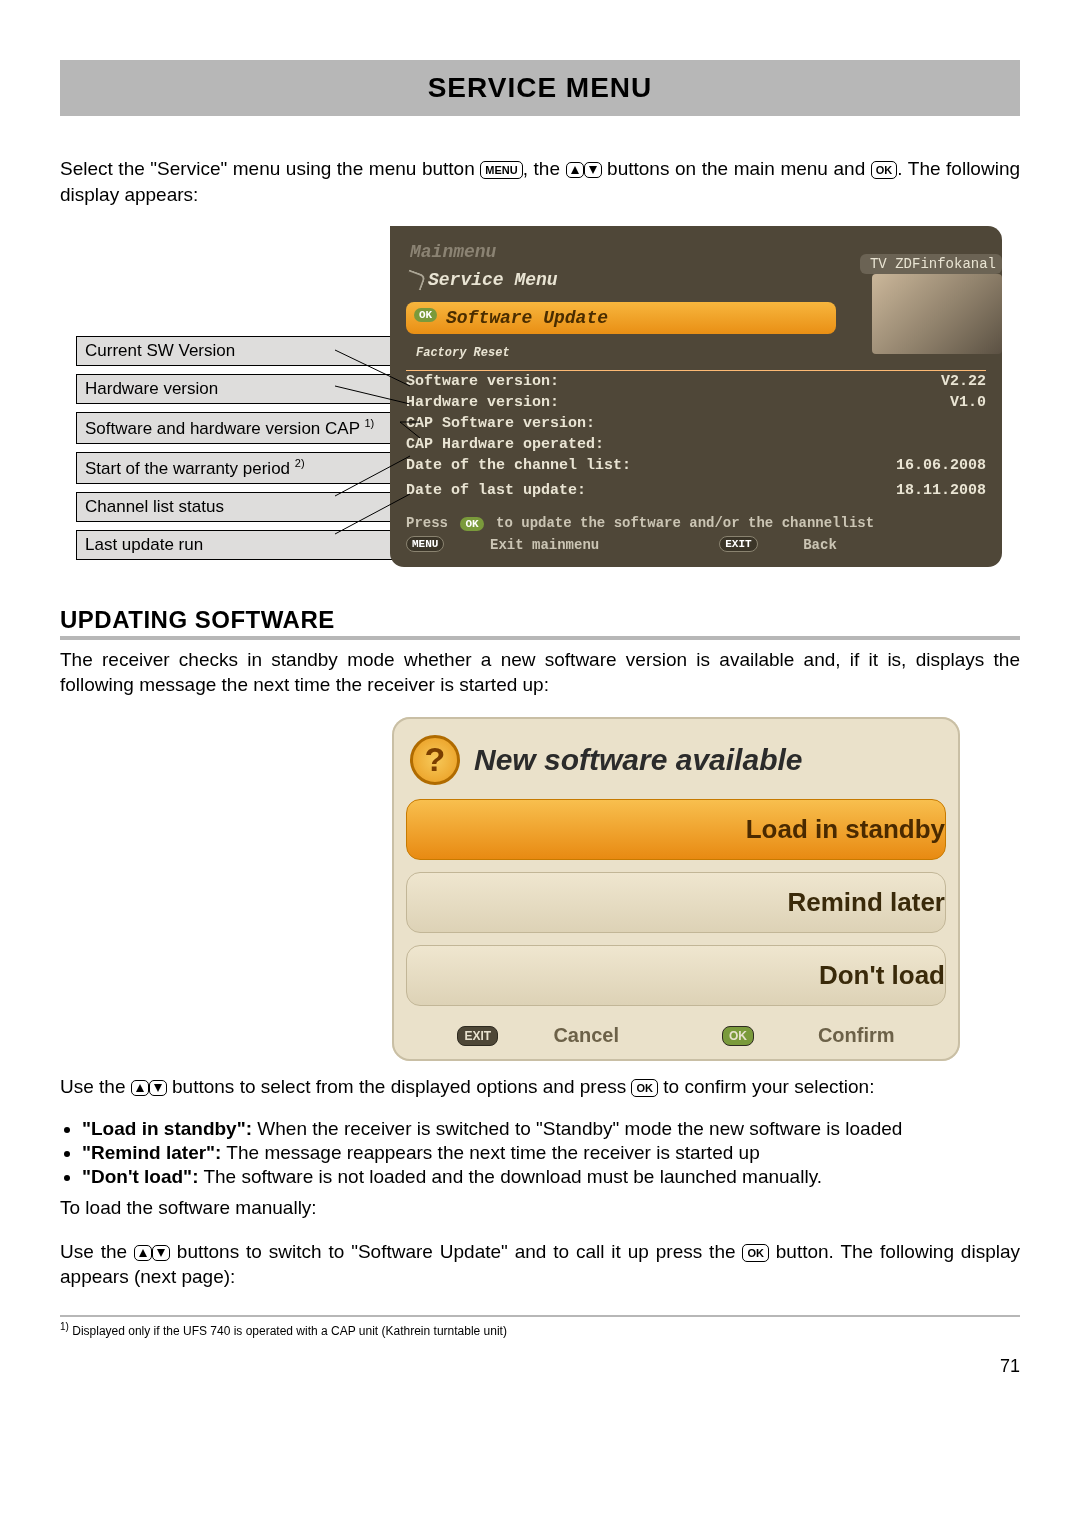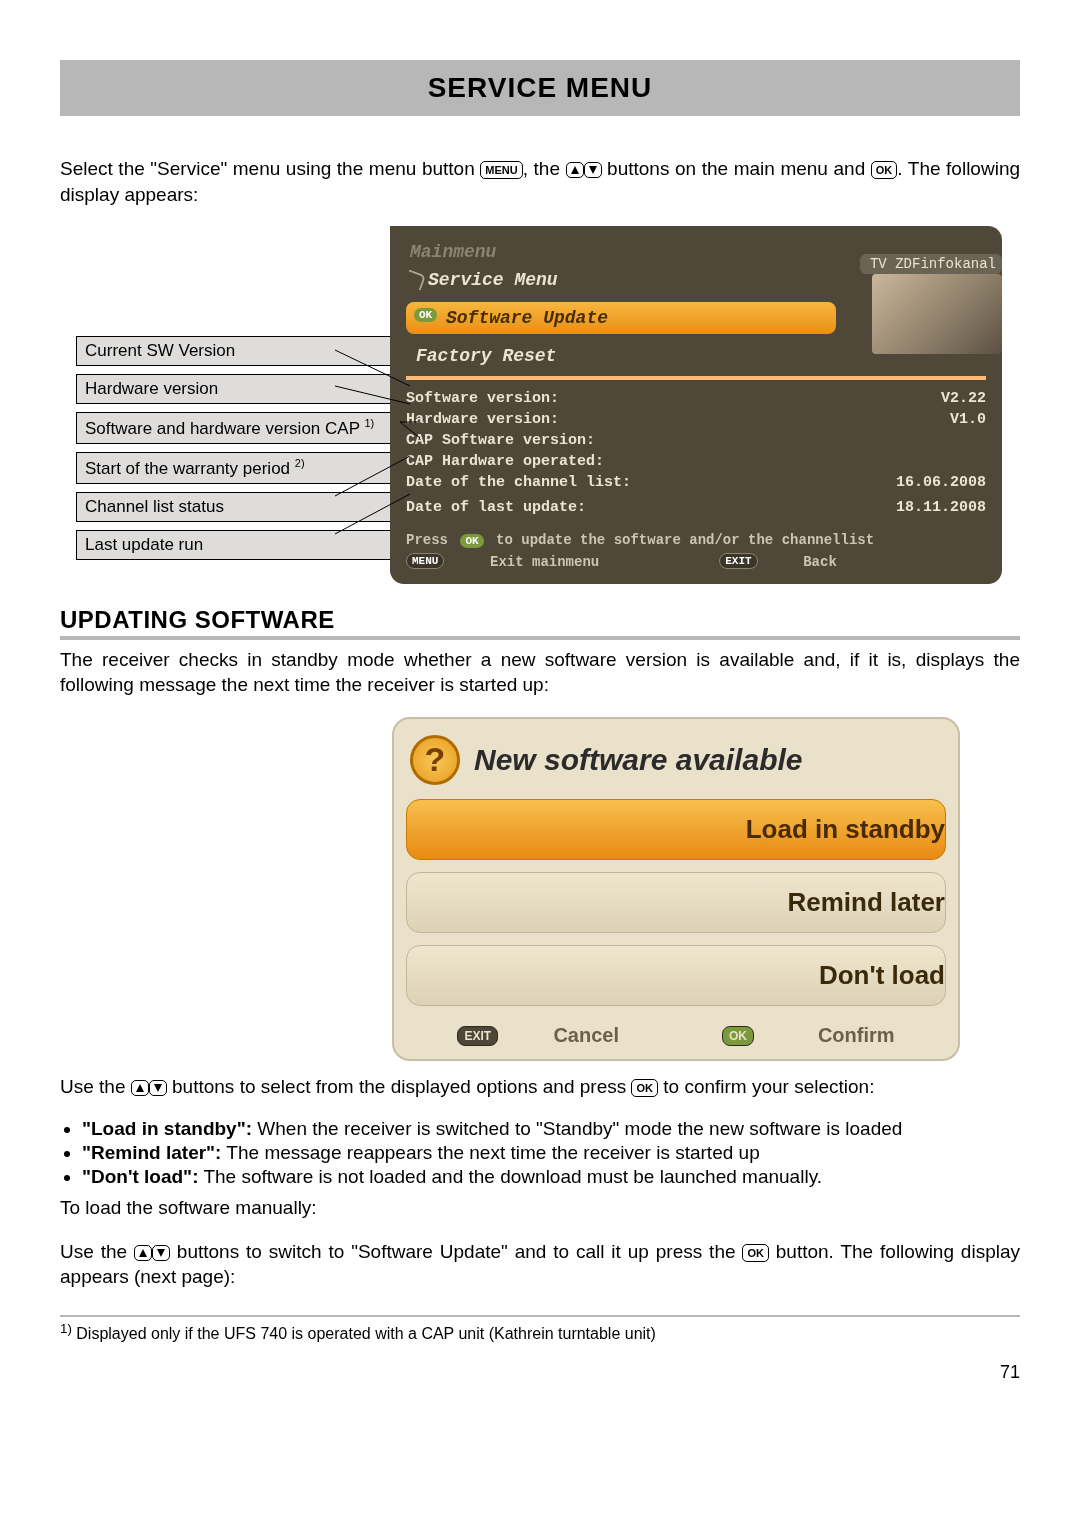--- a/index.html
+++ b/index.html
@@ -143,27 +143,26 @@
     font-size: 11px;
     font-weight: bold;
     border-radius: 8px;
     padding: 1px 5px;
     font-style: normal;
   }
   .ss1-item {
     font-weight: bold;
     font-style: italic;
     padding: 4px 10px;
-    font-size:18px;
+    font-size:12px;
     margin: 0 150px 6px 0;
   }
   .ss1-info {
-    border-top: 4px solid #fdba74;
+    border-top: 1px solid #fdba74;
     margin-top: 6px;
-    padding-top: 8px;
     font-size: 15px;
   }
   .ss1-row { display: flex; justify-content: space-between; padding: 2px 0; }
   .ss1-row .l { font-weight: bold; }
   .ss1-row .v { font-weight: bold; color:#e9e4d3; }
   .hint-line {
     margin-top: 14px;
     font-size: 14px;
     font-weight: bold;
     color:#cbc5b4;
@@ -245,21 +244,21 @@
     border:1px solid #2e2a20;
     font-size:12px;
     padding:2px 6px;
   }
   .dlg-footer .pill.ok{ background:#7a9a3b; }
   ul.opts{ font-size:19px; margin:8px 0 8px 22px; padding:0;}
   ul.opts li{ margin:2px 0; }
   .footnote{
     border-top:2px solid #b7b7b7;
     margin-top:26px; padding-top:4px;
-    font-size:16px;
+    font-size:12px;
   }
   .pagenum{ text-align:right; font-size:18px; margin-top:18px; }
 </style>
 </head>
 <body>
 
 <div class="page">
 
   <div class="title-bar">SERVICE MENU</div>
 

